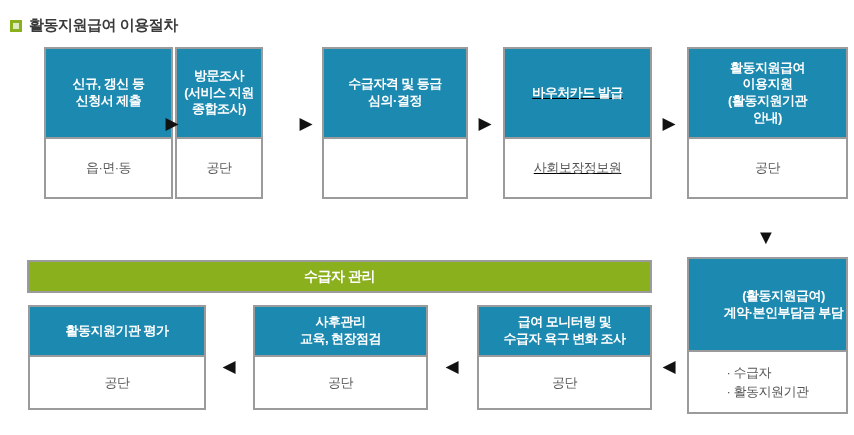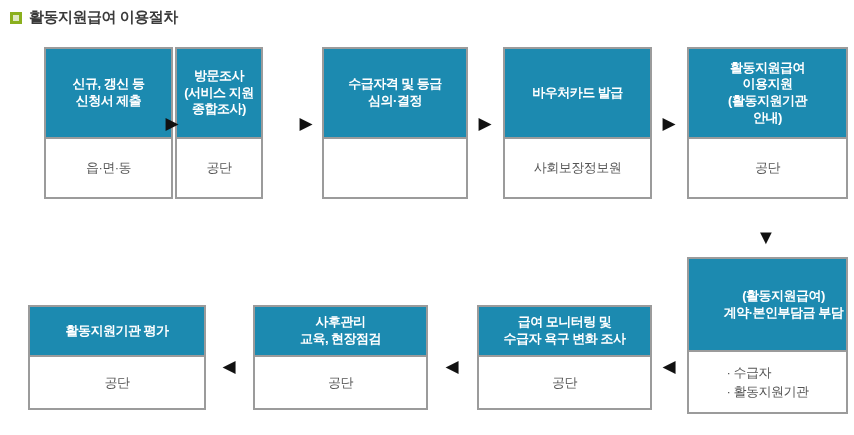--- a/index.html
+++ b/index.html
@@ -1,40 +1,40 @@
 <!DOCTYPE html>
 <html style="--teal: #1C8AB0; --green: #8BB01E; --border: #9B9B9B;"><head>
 <meta charset="utf-8">
 <style>
   html,body{margin:0;padding:0;background:#fff;}
   body{font-family:"Liberation Sans","DejaVu Sans",sans-serif;}
   #canvas{position:relative;width:854px;height:435px;background:#fff;overflow:hidden;}
 
   
-  .page-title{position:absolute;left:10px;top:8px;display:flex;align-items:center;}
+  .page-title{position:absolute;left:10px;top:16px;display:flex;align-items:center;}
   .title-bullet{width:6px;height:6px;border:3px solid var(--green,#8BB01E);background:#dfe9c2;margin-right:7px;}
   .title-text{font-size:15px;font-weight:bold;color:#3a3a3a;letter-spacing:-0.5px;}
 
   
   .box{position:absolute;box-sizing:border-box;border:2px solid var(--border,#9B9B9B);
        background:#fff;display:flex;flex-direction:column;}
   .box-head{background:var(--teal,#1C8AB0);color:#fff;font-weight:bold;font-size:13px;
             line-height:1.28;display:flex;align-items:center;justify-content:center;
             text-align:center;white-space:pre-line;border-bottom:2px solid var(--border,#9B9B9B);
             letter-spacing:-0.5px;}
   .box-foot{flex:1;display:flex;align-items:center;justify-content:center;
             color:#555;font-size:13px;text-align:center;letter-spacing:-0.5px;white-space:pre-line;}
 
   
   .r1{top:47px;height:152px;}
   .r1 .box-head{height:88px;flex:none;}
   .b1{left:44px;width:129px;}
   .b2{left:175px;width:88px;}
   .b3{left:322px;width:146px;}
-  .b4{left:503px;width:149px;}
+  .b4{left:503px;width:149px;text-decoration:underline;}
   .b5{left:687px;width:161px;}
 
   
   .banner{position:absolute;left:27px;top:260px;width:625px;height:33px;box-sizing:border-box;
           border:2px solid var(--border,#9B9B9B);background:var(--green,#8BB01E);
           display:flex;align-items:center;justify-content:center;color:#fff;
           font-size:14px;font-weight:bold;letter-spacing:-0.5px;}
 
   
   .contract{left:687px;top:257px;width:161px;height:157px;}
@@ -91,20 +91,23 @@
     <div class="box-foot">공단</div>
   </div>
 
   <span class="arrow arrow-r" style="left:172px;top:123px;">▶</span>
   <span class="arrow arrow-r" style="left:306px;top:123px;">▶</span>
   <span class="arrow arrow-r" style="left:485px;top:123px;">▶</span>
   <span class="arrow arrow-r" style="left:669px;top:123px;">▶</span>
 
   <span class="arrow arrow-d" style="left:766px;top:237px;">▼</span>
 
+  <div class="banner">
+    <span>수급자 관리</span>
+  </div>
 
   <div class="box contract">
     <div class="box-head">(활동지원급여)
 계약·본인부담금 부담</div>
     <div class="box-foot">· 수급자
 · 활동지원기관</div>
   </div>
 
   <div class="box r2 bb1">
     <div class="box-head">활동지원기관 평가</div>

